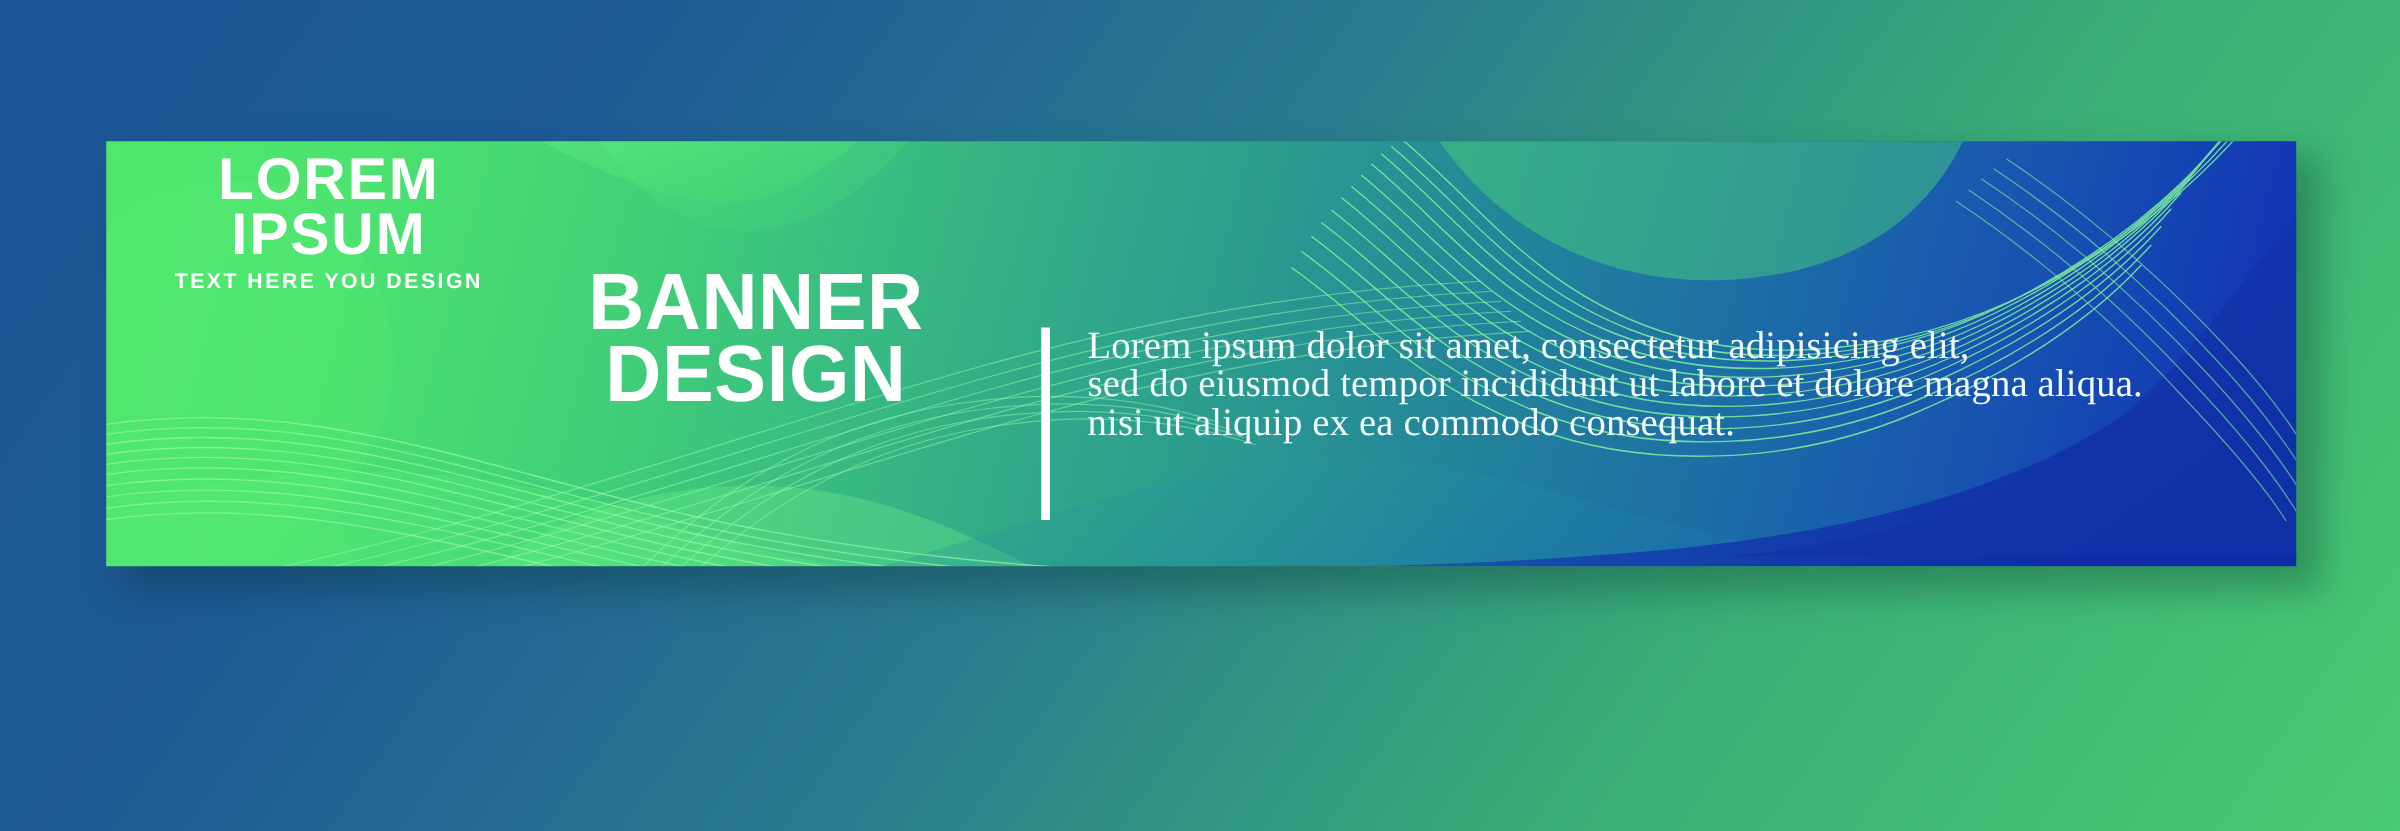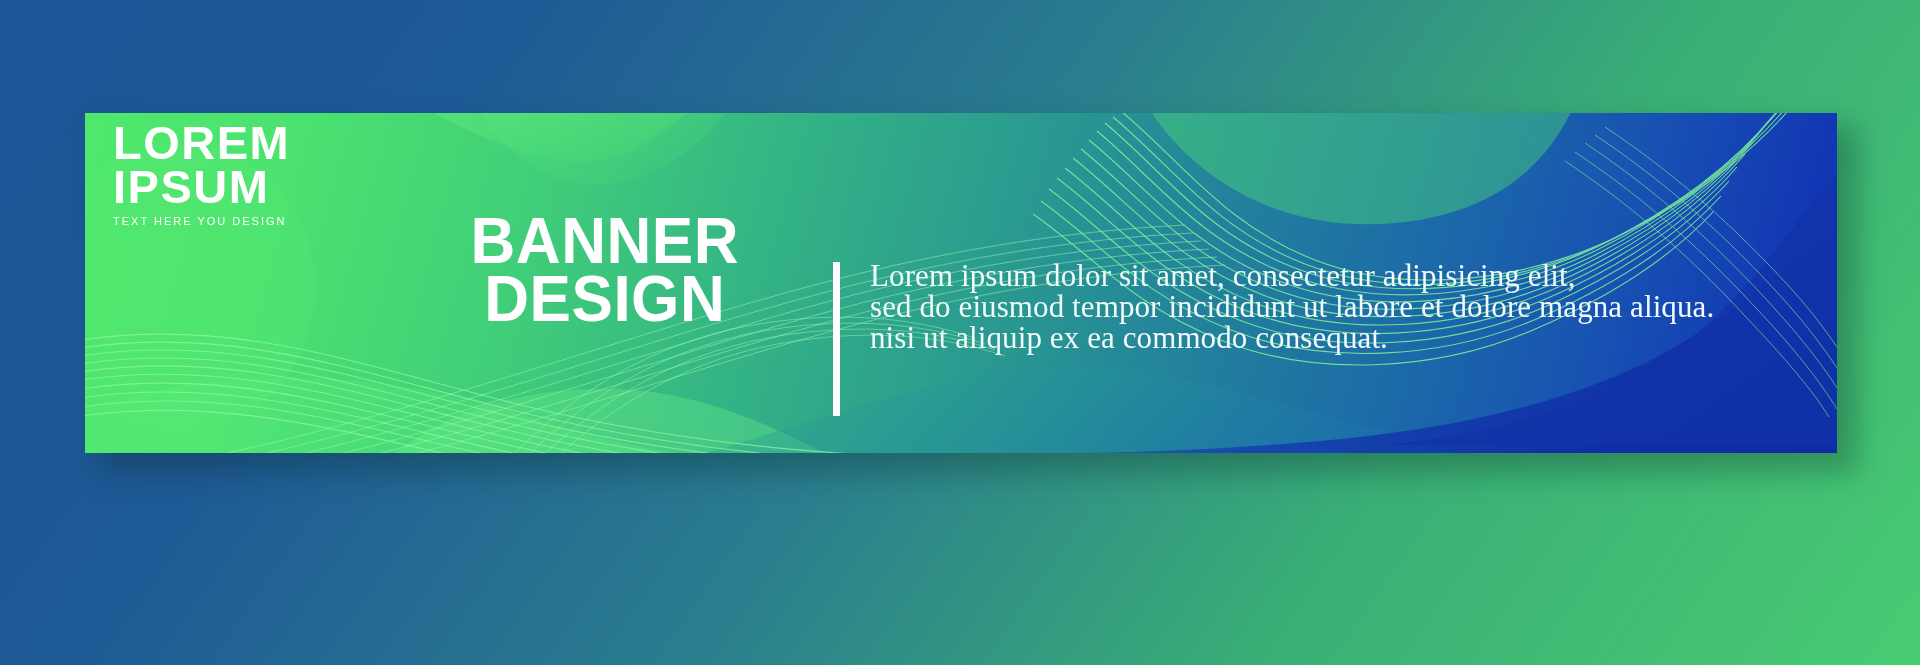--- a/index.html
+++ b/index.html
@@ -70,35 +70,35 @@
     inset: 0;
     z-index: 40;
   }
 
   
   #logo-block {
     position: absolute;
     left: 28px;
     top: 8px;
     width: 300px;
-    text-align: left;
+    text-align: center;
   }
   .logo-line {
     color: #ffffff;
     font-family: "Liberation Sans", sans-serif;
     font-weight: 700;
     font-size: 47px;
     line-height: 0.93;
     letter-spacing: 1.5px;
   }
   #logo-tagline {
     color: #ffffff;
     font-family: "Liberation Sans", sans-serif;
-    font-weight: 400;
-    font-size: 11px;
+    font-weight: 700;
+    font-size: 17px;
     letter-spacing: 2.0px;
     margin-top: 7px;
   }
 
   
   #headline-block {
     position: absolute;
     left: 288px;
     top: 100px;
     width: 450px;

